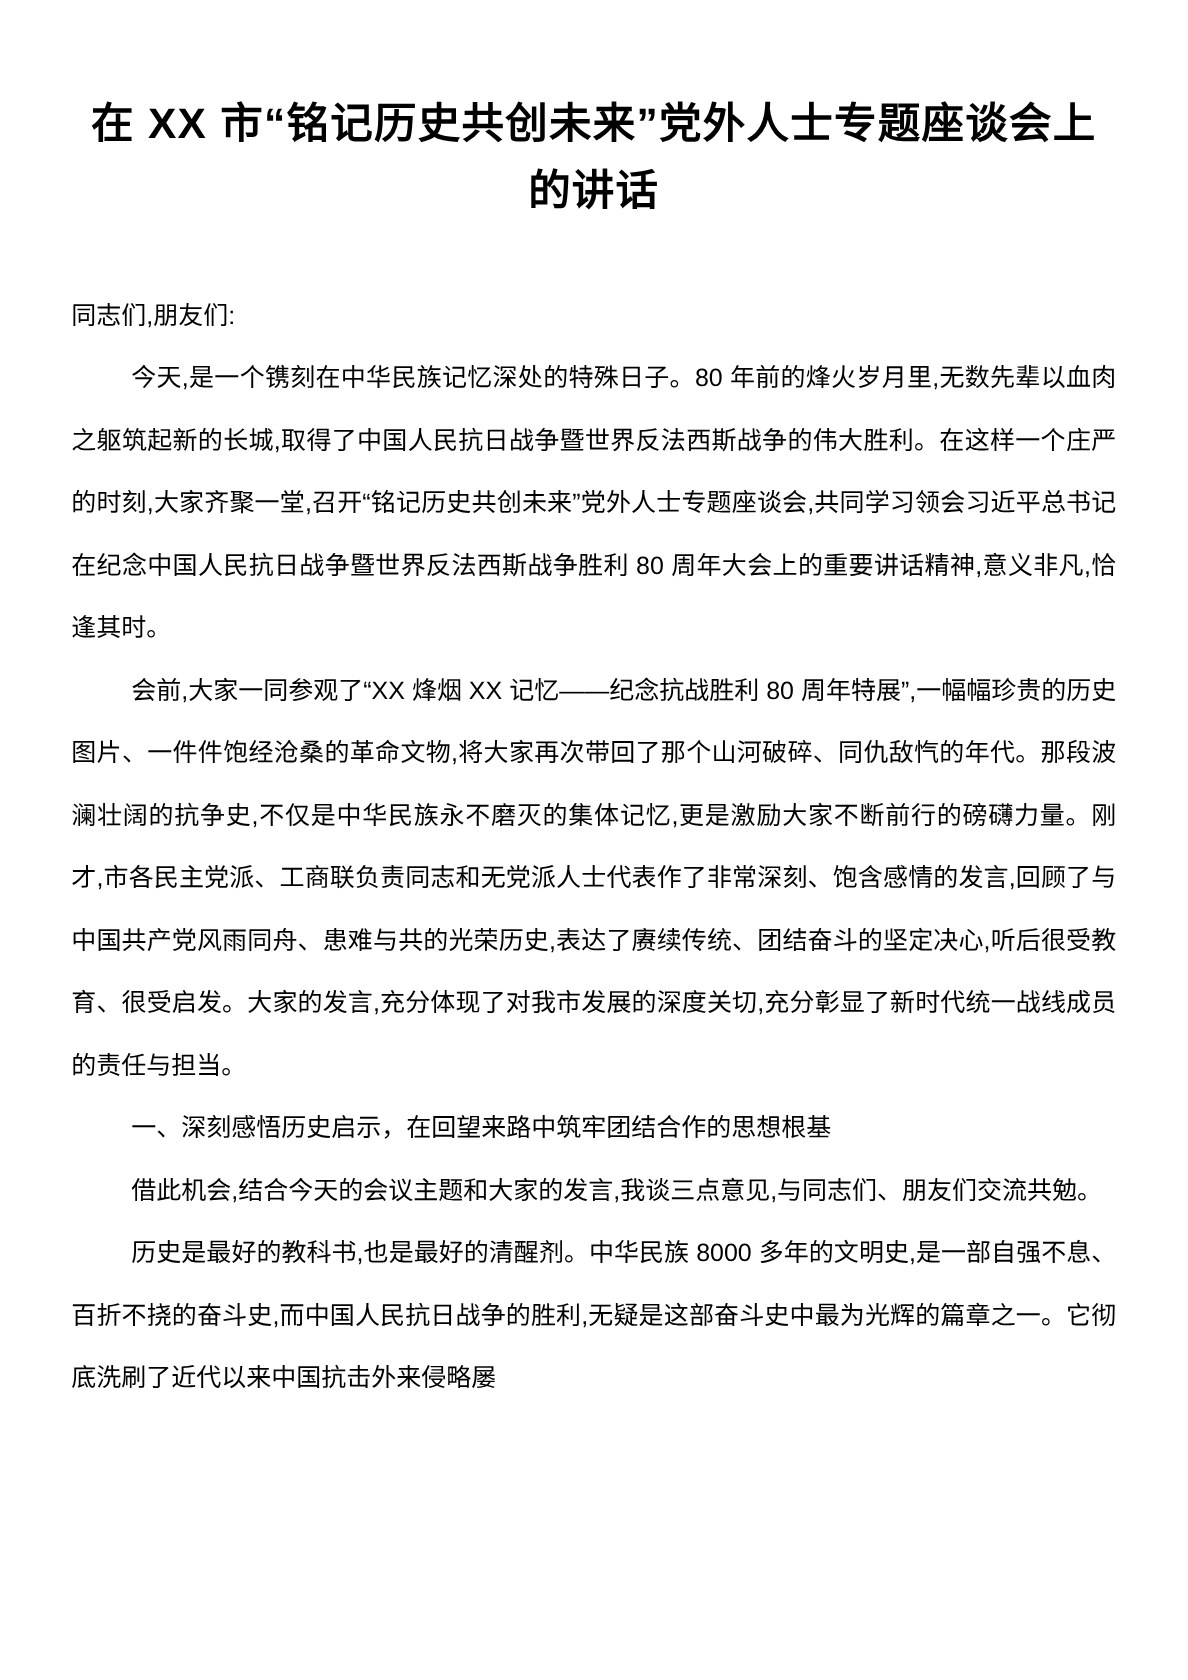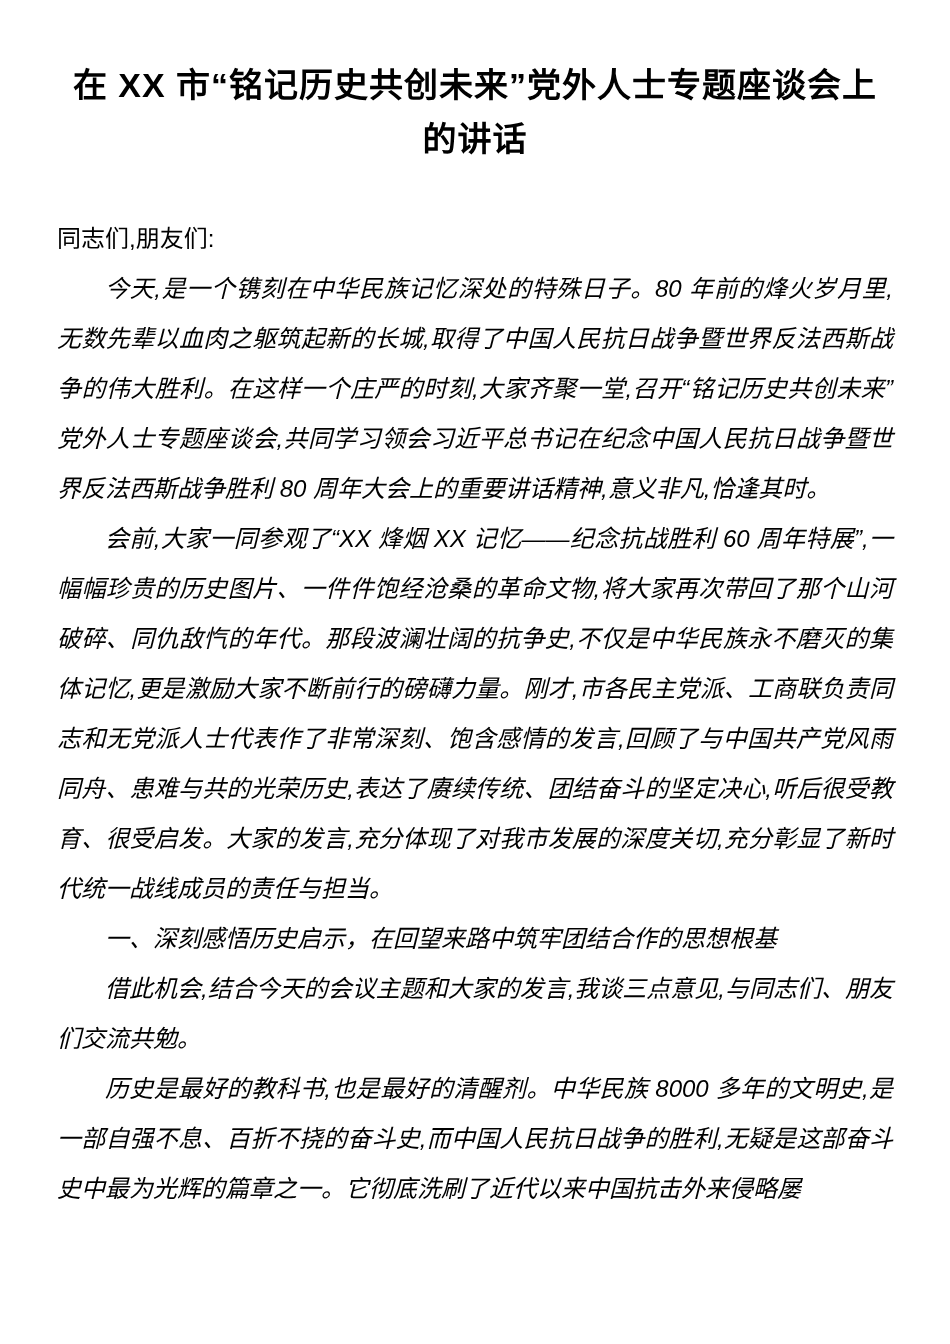--- a/index.html
+++ b/index.html
@@ -12,48 +12,47 @@
     width: 950px;
     height: 1344px;
     box-sizing: border-box;
     padding: 58px 57px 0 57px;
     background: #ffffff;
     color: #000000;
     font-family: "Liberation Sans", "DejaVu Sans", sans-serif;
     overflow: hidden;
   }
   .doc-title {
-    margin: 0 0 48px 0;
+    margin: 14px 0 48px 0;
     font-size: 34px;
     font-weight: 700;
     line-height: 54px;
     text-align: center;
     letter-spacing: 1px;
     color: #000000;
   }
   .doc-body p {
     margin: 0;
-    font-size: 24px;
+    font-size: 20px;
     line-height: 50px;
     text-align: justify;
     text-justify: inter-ideograph;
     word-break: break-all;
     color: #000000;
   }
   .doc-body p.indent {
     text-indent: 48px;
-    font-style: italic;
   }
 </style>
 </head>
 <body>
 
 <div class="page">
   <h1 class="doc-title">在 XX 市“铭记历史共创未来”党外人士专题座谈会上的讲话</h1>
   <div class="doc-body" id="doc-body">
       <p class="">同志们,朋友们:</p>
       <p class="indent">今天,是一个镌刻在中华民族记忆深处的特殊日子。80 年前的烽火岁月里,无数先辈以血肉之躯筑起新的长城,取得了中国人民抗日战争暨世界反法西斯战争的伟大胜利。在这样一个庄严的时刻,大家齐聚一堂,召开“铭记历史共创未来”党外人士专题座谈会,共同学习领会习近平总书记在纪念中国人民抗日战争暨世界反法西斯战争胜利 80 周年大会上的重要讲话精神,意义非凡,恰逢其时。</p>
-      <p class="indent">会前,大家一同参观了“XX 烽烟 XX 记忆——纪念抗战胜利 60 周年特展”,一幅幅珍贵的历史图片、一件件饱经沧桑的革命文物,将大家再次带回了那个山河破碎、同仇敌忾的年代。那段波澜壮阔的抗争史,不仅是中华民族永不磨灭的集体记忆,更是激励大家不断前行的磅礴力量。刚才,市各民主党派、工商联负责同志和无党派人士代表作了非常深刻、饱含感情的发言,回顾了与中国共产党风雨同舟、患难与共的光荣历史,表达了赓续传统、团结奋斗的坚定决心,听后很受教育、很受启发。大家的发言,充分体现了对我市发展的深度关切,充分彰显了新时代统一战线成员的责任与担当。</p>
+      <p class="indent">会前,大家一同参观了“XX 烽烟 XX 记忆——纪念抗战胜利 80 周年特展”,一幅幅珍贵的历史图片、一件件饱经沧桑的革命文物,将大家再次带回了那个山河破碎、同仇敌忾的年代。那段波澜壮阔的抗争史,不仅是中华民族永不磨灭的集体记忆,更是激励大家不断前行的磅礴力量。刚才,市各民主党派、工商联负责同志和无党派人士代表作了非常深刻、饱含感情的发言,回顾了与中国共产党风雨同舟、患难与共的光荣历史,表达了赓续传统、团结奋斗的坚定决心,听后很受教育、很受启发。大家的发言,充分体现了对我市发展的深度关切,充分彰显了新时代统一战线成员的责任与担当。</p>
       <p class="indent">一、深刻感悟历史启示，在回望来路中筑牢团结合作的思想根基</p>
       <p class="indent">借此机会,结合今天的会议主题和大家的发言,我谈三点意见,与同志们、朋友们交流共勉。</p>
       <p class="indent">历史是最好的教科书,也是最好的清醒剂。中华民族 8000 多年的文明史,是一部自强不息、百折不挠的奋斗史,而中国人民抗日战争的胜利,无疑是这部奋斗史中最为光辉的篇章之一。它彻底洗刷了近代以来中国抗击外来侵略屡</p>
     </div>
 </div>
 
 </body></html>

